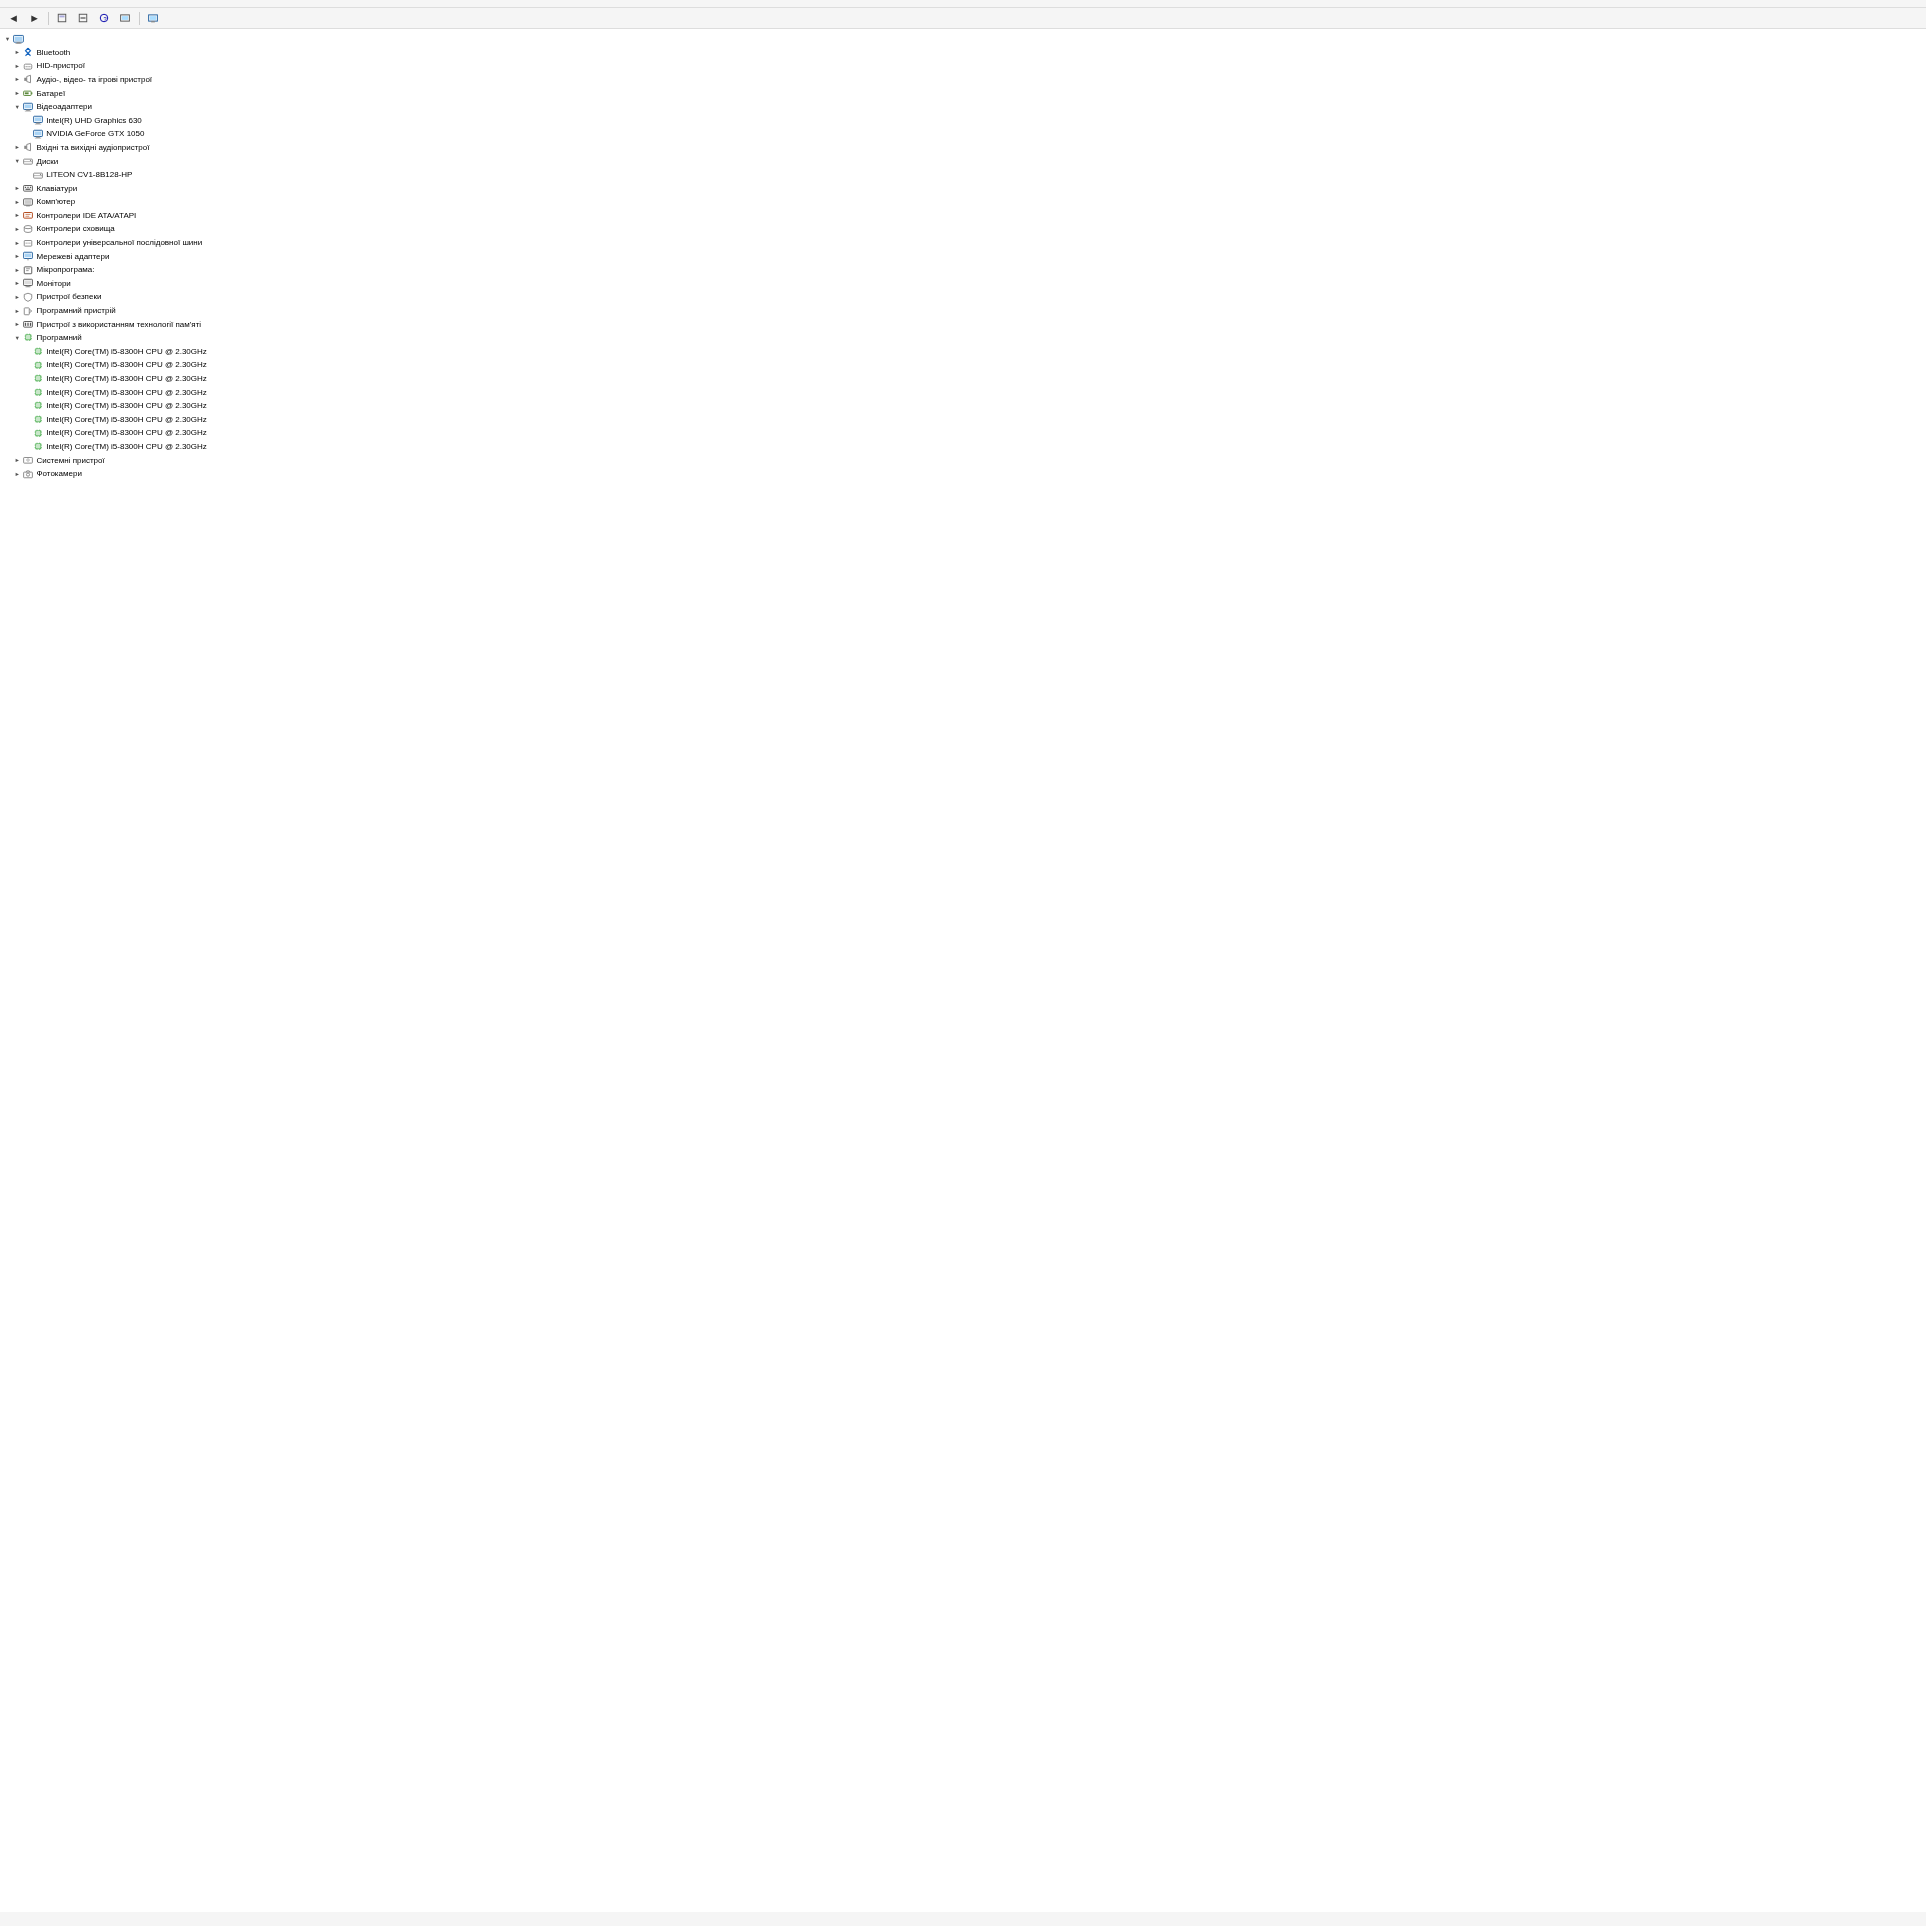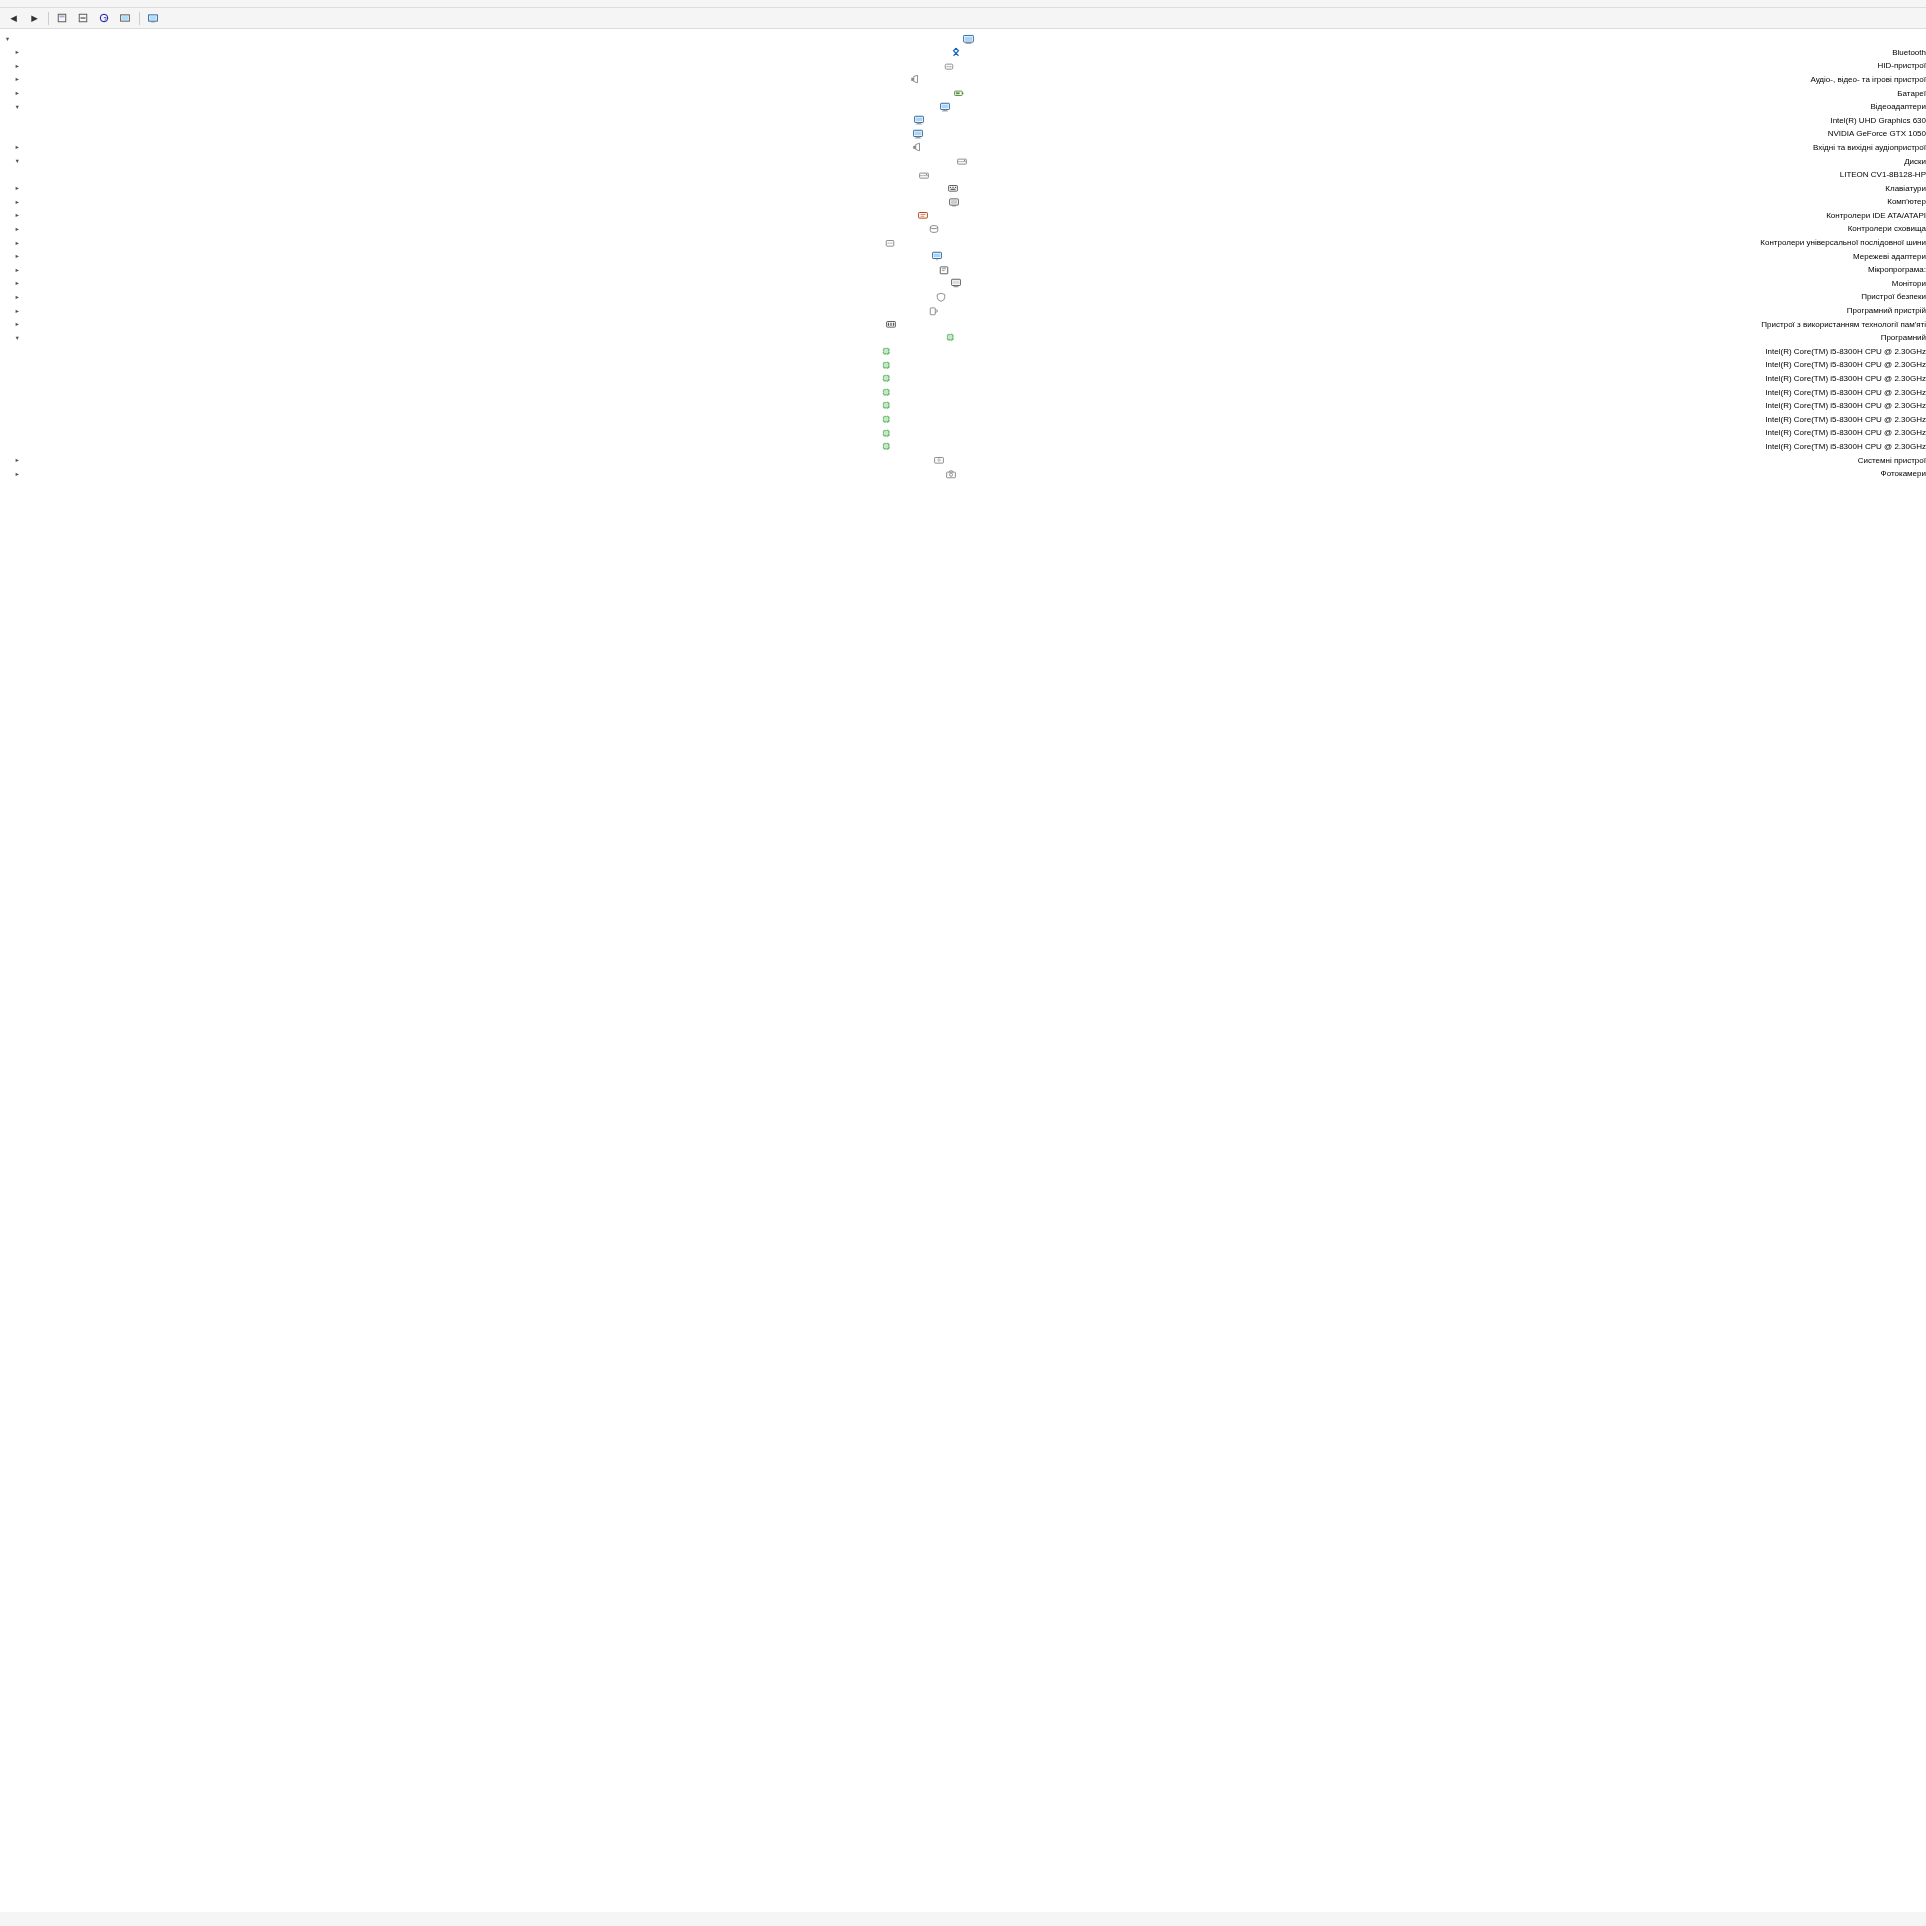--- a/index.html
+++ b/index.html
@@ -54,21 +54,20 @@
       overflow: auto;
     }
     .tree-item {
       display: flex;
       align-items: center;
       height: 13.6px;
       padding-left: 0;
       cursor: pointer;
       user-select: none;
       white-space: nowrap;
-      justify-content: space-between;
     }
     .expand-btn {
       width: 10px;
       height: 10px;
       display: inline-flex;
       align-items: center;
       justify-content: center;
       font-size: 5.6px;
       color: #555;
       flex-shrink: 0;
@@ -82,21 +81,21 @@
       justify-content: center;
       flex-shrink: 0;
       margin-right: 1.9px;
     }
     .label {
       font-size: 8px;
     }
     
     .indent-0 { padding-left: 2.5px; }
     .indent-1 { padding-left: 12.3px; }
-    .indent-2 { }
+    .indent-2 { padding-left: 22px; }
   </style>
 </head>
 <body>
 
 <div class="window">
 
   <div class="menubar">
     <span></span>
     <span></span>
     <span></span>

